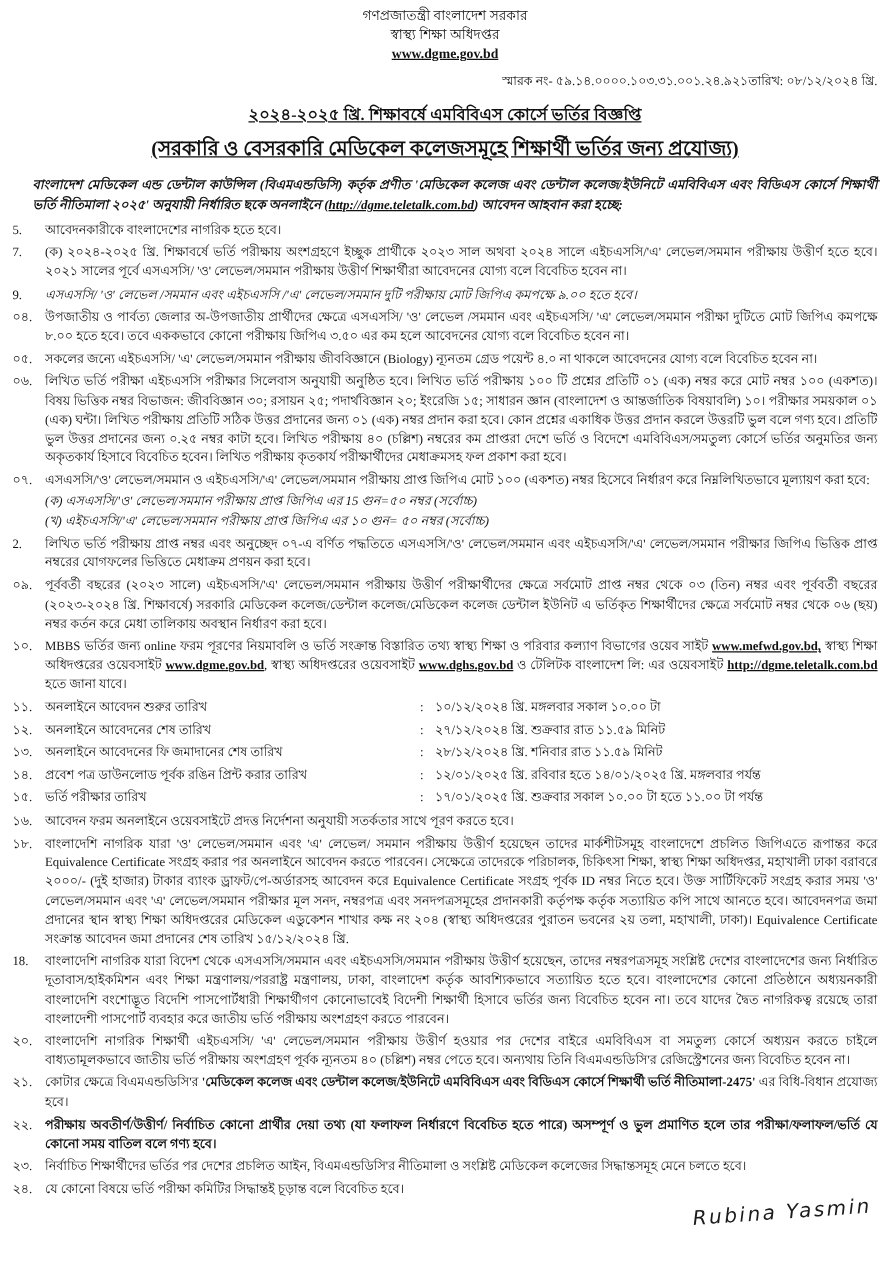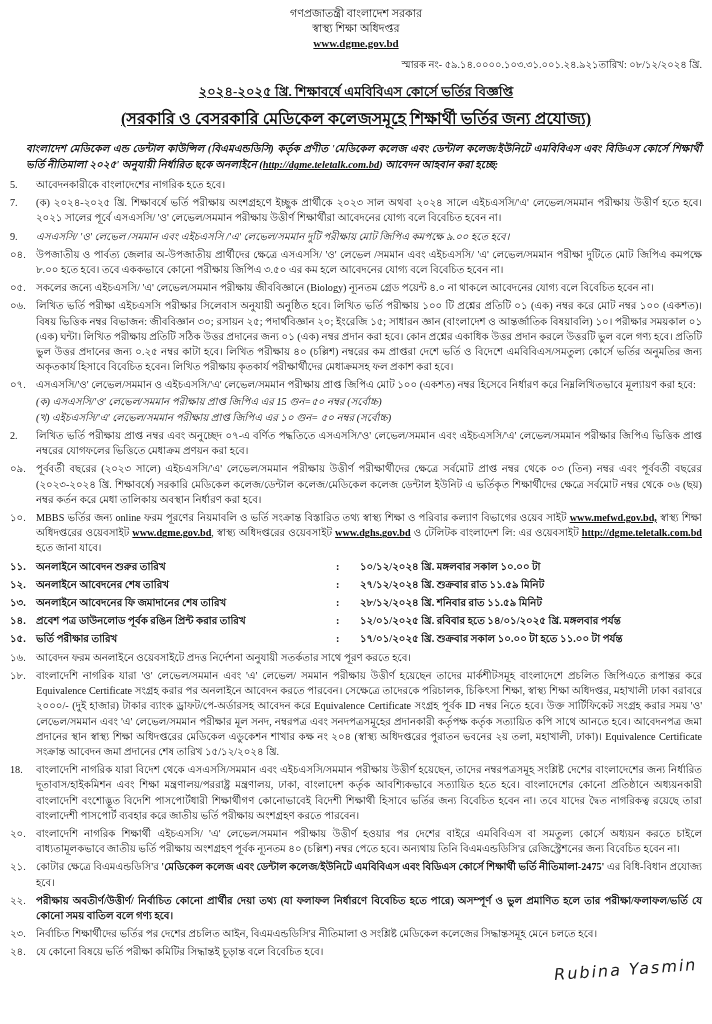--- a/index.html
+++ b/index.html
@@ -18,24 +18,24 @@
   .site{font-size:11px;}
   .memo-row{display:flex;justify-content:flex-end;font-size:10px;margin-top:6px;margin-left:40px;}
   .title{font-size:13px;margin-top:8px;letter-spacing:.1px;}
   .subtitle{font-size:16px;margin-top:3px;}
   .intro{font-size:10.4px;line-height:16px;text-align:justify;margin:8px 0 4px 16px;font-style:italic;}
   .list{font-size:10.2px;line-height:15.2px;}
   .item{display:flex;margin-top:3px;}
   .no{flex:0 0 26px;}
   .txt{flex:1;text-align:justify;}
   .txt .sub{margin-top:1px;}
-  .sched{display:flex;margin-top:3px;font-weight:bold;align-items:center;}
+  .sched{display:flex;margin-top:3px;font-weight:normal;align-items:center;}
   .sched .lbl{flex:0 0 300px;}
   .sched .col{flex:0 0 12px;text-align:left;}
-  .sched .val{flex:1;margin-left:12px;}
+  .sched .val{flex:1;}
   .link{text-decoration:underline;font-weight:bold;}
   .sig{width:290px;margin-left:auto;margin-top:2px;text-align:center;font-size:10.4px;line-height:15px;}
   .sig-hand{text-align:right;padding-right:4px;position:relative;height:30px;}
   .hand-name{
     font-family:"DejaVu Sans",sans-serif;font-style:italic;font-size:16px;color:#1b1b1b;
     display:inline-block;transform:rotate(-4deg);letter-spacing:2px;
   }
 </style>
 </head>
 <body>

